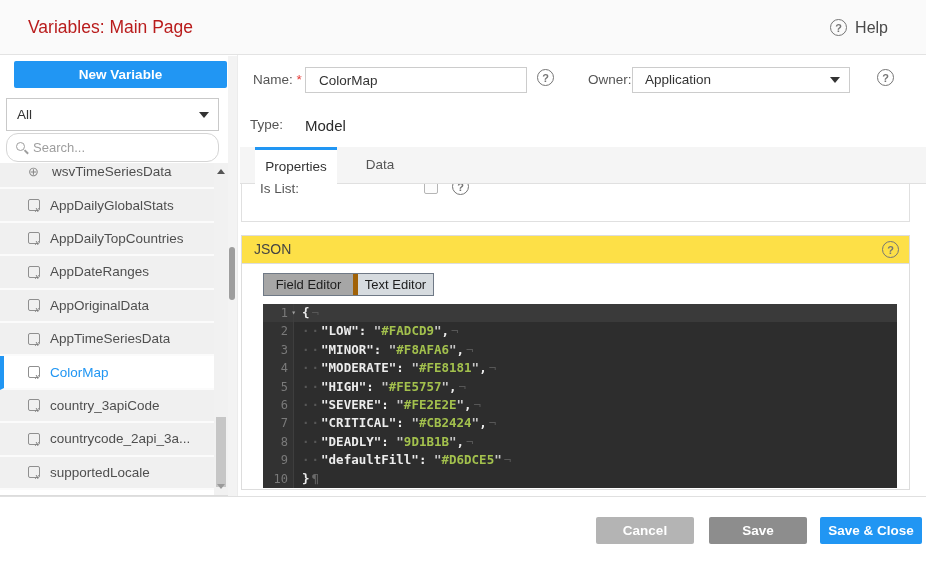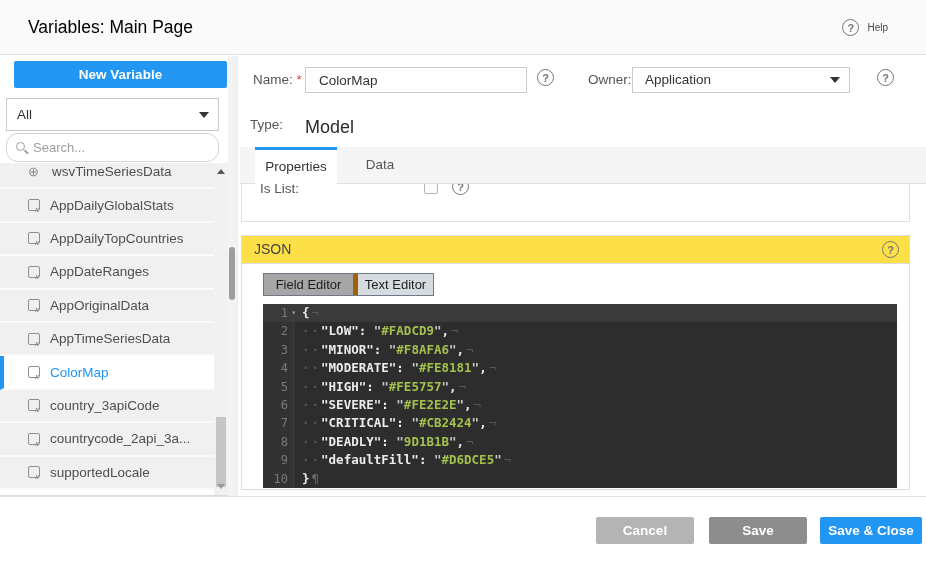--- a/index.html
+++ b/index.html
@@ -2,24 +2,24 @@
 <html><head>
 <meta charset="utf-8">
 <style>
   * { margin:0; padding:0; box-sizing:border-box; }
   html,body { background:#fff; }
   body { font-family:"Liberation Sans", sans-serif; }
   #app { position:relative; width:926px; height:562px; background:#fff; overflow:hidden; }
 
   
   .header { position:absolute; left:0; top:0; width:926px; height:55px; background:#fafafa; border-bottom:1px solid #e3e3e3; }
-  .title { position:absolute; left:28px; top:0; line-height:55px; font-size:17.5px; color:#000000; font-weight:500;text-align:right; }
+  .title { position:absolute; left:28px; top:0; line-height:55px; font-size:17.5px; color:#b91c1c; font-weight:500;text-align:right; }
   .help-wrap { position:absolute; right:38px; top:0; height:55px; display:flex; align-items:center; gap:8px; cursor:pointer; }
   .qcircle { width:17px; height:17px; border:1.5px solid #757575; border-radius:50%; color:#757575; font-size:11px; font-weight:bold; display:flex; align-items:center; justify-content:center; background:transparent; }
-  .help-text { font-size:10px; color:#4a4a4a; }
+  .help-text { font-size:16px; color:#4a4a4a; }
 
   
   .btn-new { position:absolute; left:6px; top:61px; width:213px; height:27px; background:#2196f3; border:none; border-radius:2px; color:#fff; font-weight:bold; font-size:13.5px; font-family:"Liberation Sans",sans-serif; cursor:pointer;margin-left:8px; }
   .filter-select { position:absolute; left:6px; top:98px; width:213px; height:33px; border:1px solid #c9c9c9; background:#fff; }
   .filter-select .val { position:absolute; left:10px; top:0; line-height:31px; font-size:13.5px; color:#333; }
   .caret { position:absolute; right:9px; top:50%; margin-top:-3px; width:0; height:0; border-left:5px solid transparent; border-right:5px solid transparent; border-top:6px solid #333; }
   .search-box { position:absolute; left:6px; top:133px; width:213px; height:29px; border:1px solid #d5d5d5; border-radius:12px; background:#fff; }
   .mag { position:absolute; left:9px; top:8px; width:9px; height:9px; border:1.5px solid #9e9e9e; border-radius:50%; }
   .mag::after { content:""; position:absolute; left:7px; top:8px; width:5px; height:1.5px; background:#9e9e9e; transform:rotate(45deg); }
   .search-ph { position:absolute; left:26px; top:0; line-height:27px; font-size:13px; color:#9e9e9e; }
@@ -45,21 +45,21 @@
   .vdivider { position:absolute; left:237px; top:55px; width:1px; height:442px; background:#ececec; }
 
   
   .flabel { position:absolute; font-size:13.5px; color:#555; }
   .req { color:#e53935; }
   .name-input { position:absolute; left:305px; top:67px; width:222px; height:26px; border:1px solid #ccc; background:#fff; font-size:13.5px; color:#333; padding-left:13px; font-family:"Liberation Sans",sans-serif; }
   .help1 { position:absolute; left:537px; top:69px; }
   .owner-select { position:absolute; left:632px; top:67px; width:218px; height:26px; border:1px solid #ccc; background:#fff; cursor:pointer; }
   .owner-select .val { position:absolute; left:12px; line-height:24px; font-size:13.5px; color:#333; }
   .help2 { position:absolute; left:877px; top:69px; }
-  .type-value { position:absolute; left:305px; top:117px; font-size:18px; color:#2b2b2b; }
+  .type-value { position:absolute; left:305px; top:117px; font-size:15px; color:#2b2b2b; }
 
   
   .tabbar { position:absolute; left:240px; top:147px; width:686px; height:37px; background:#f5f5f5; border-bottom:1px solid #e0e0e0; }
   .tab { position:absolute; top:0; height:38px; text-align:center; font-size:13.5px; color:#555; line-height:36px; cursor:pointer; }
   .tab.active { left:15px; width:82px; background:#fff; border-top:3px solid #2196f3; color:#333; line-height:33px; }
   .tab.inactive { left:108px; width:64px; }
 
   
   .islist-panel { position:absolute; left:241px; top:184px; width:669px; height:38px; background:#fff; border:1px solid #e0e0e0; border-top:none; overflow:hidden; }
   .islist-inner { position:relative; top:-7px; height:30px; }

